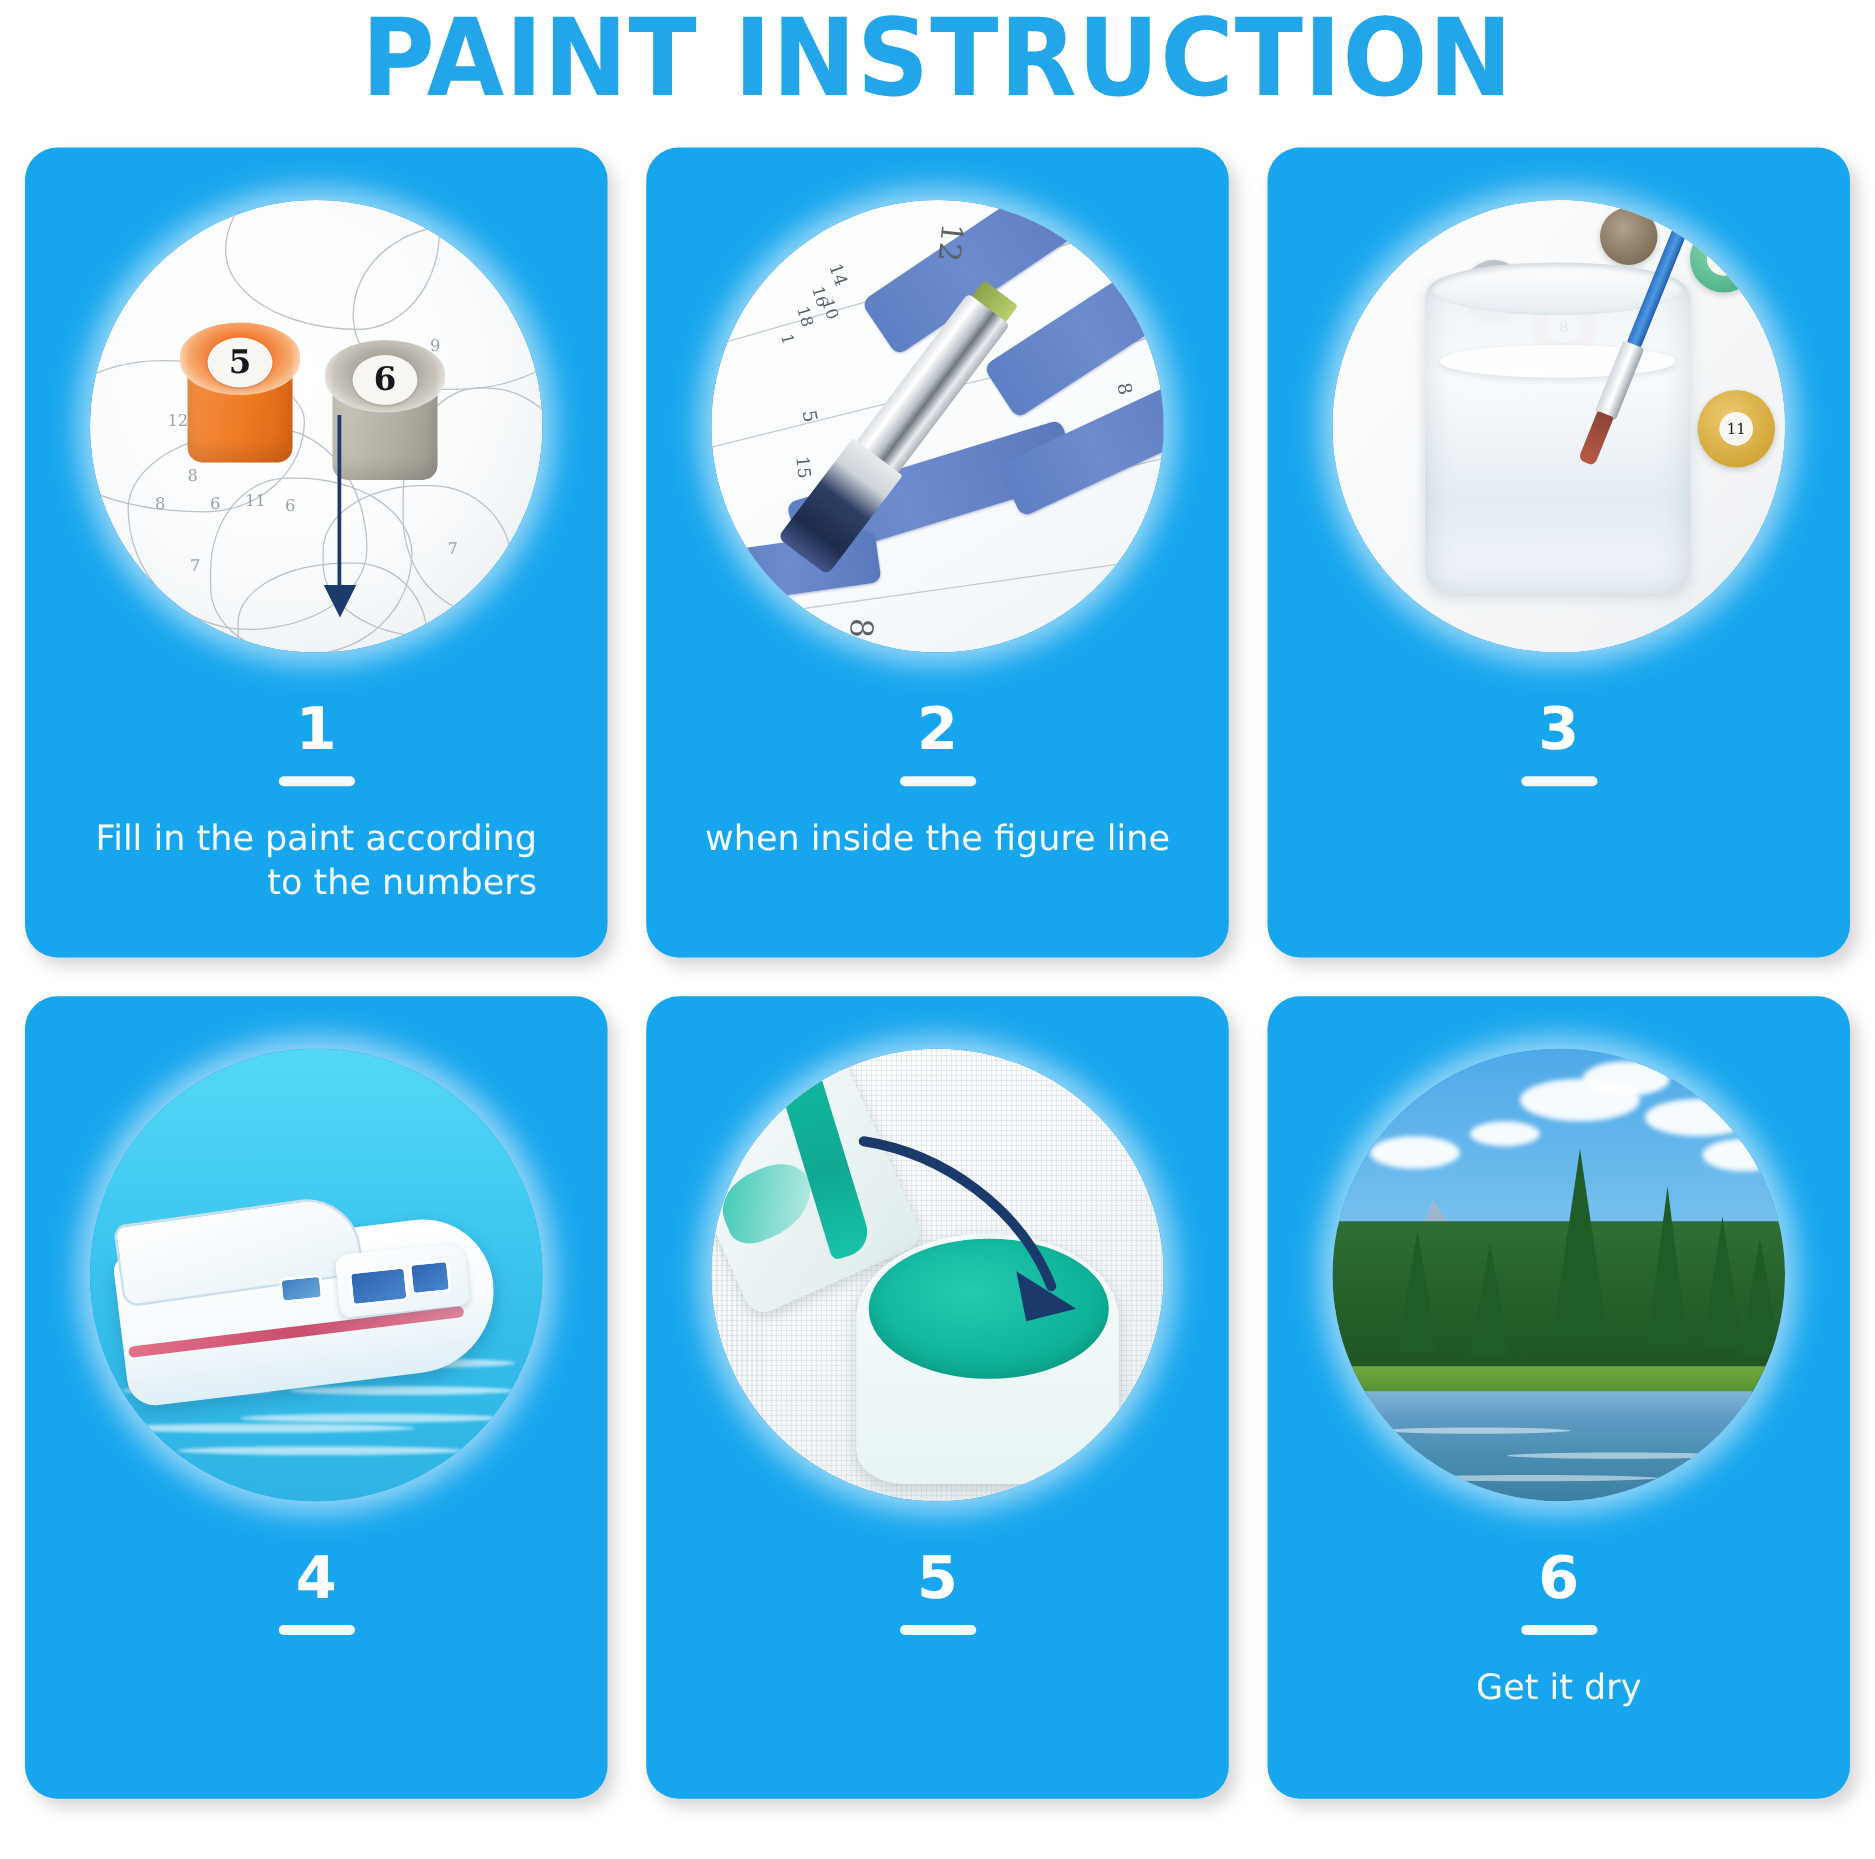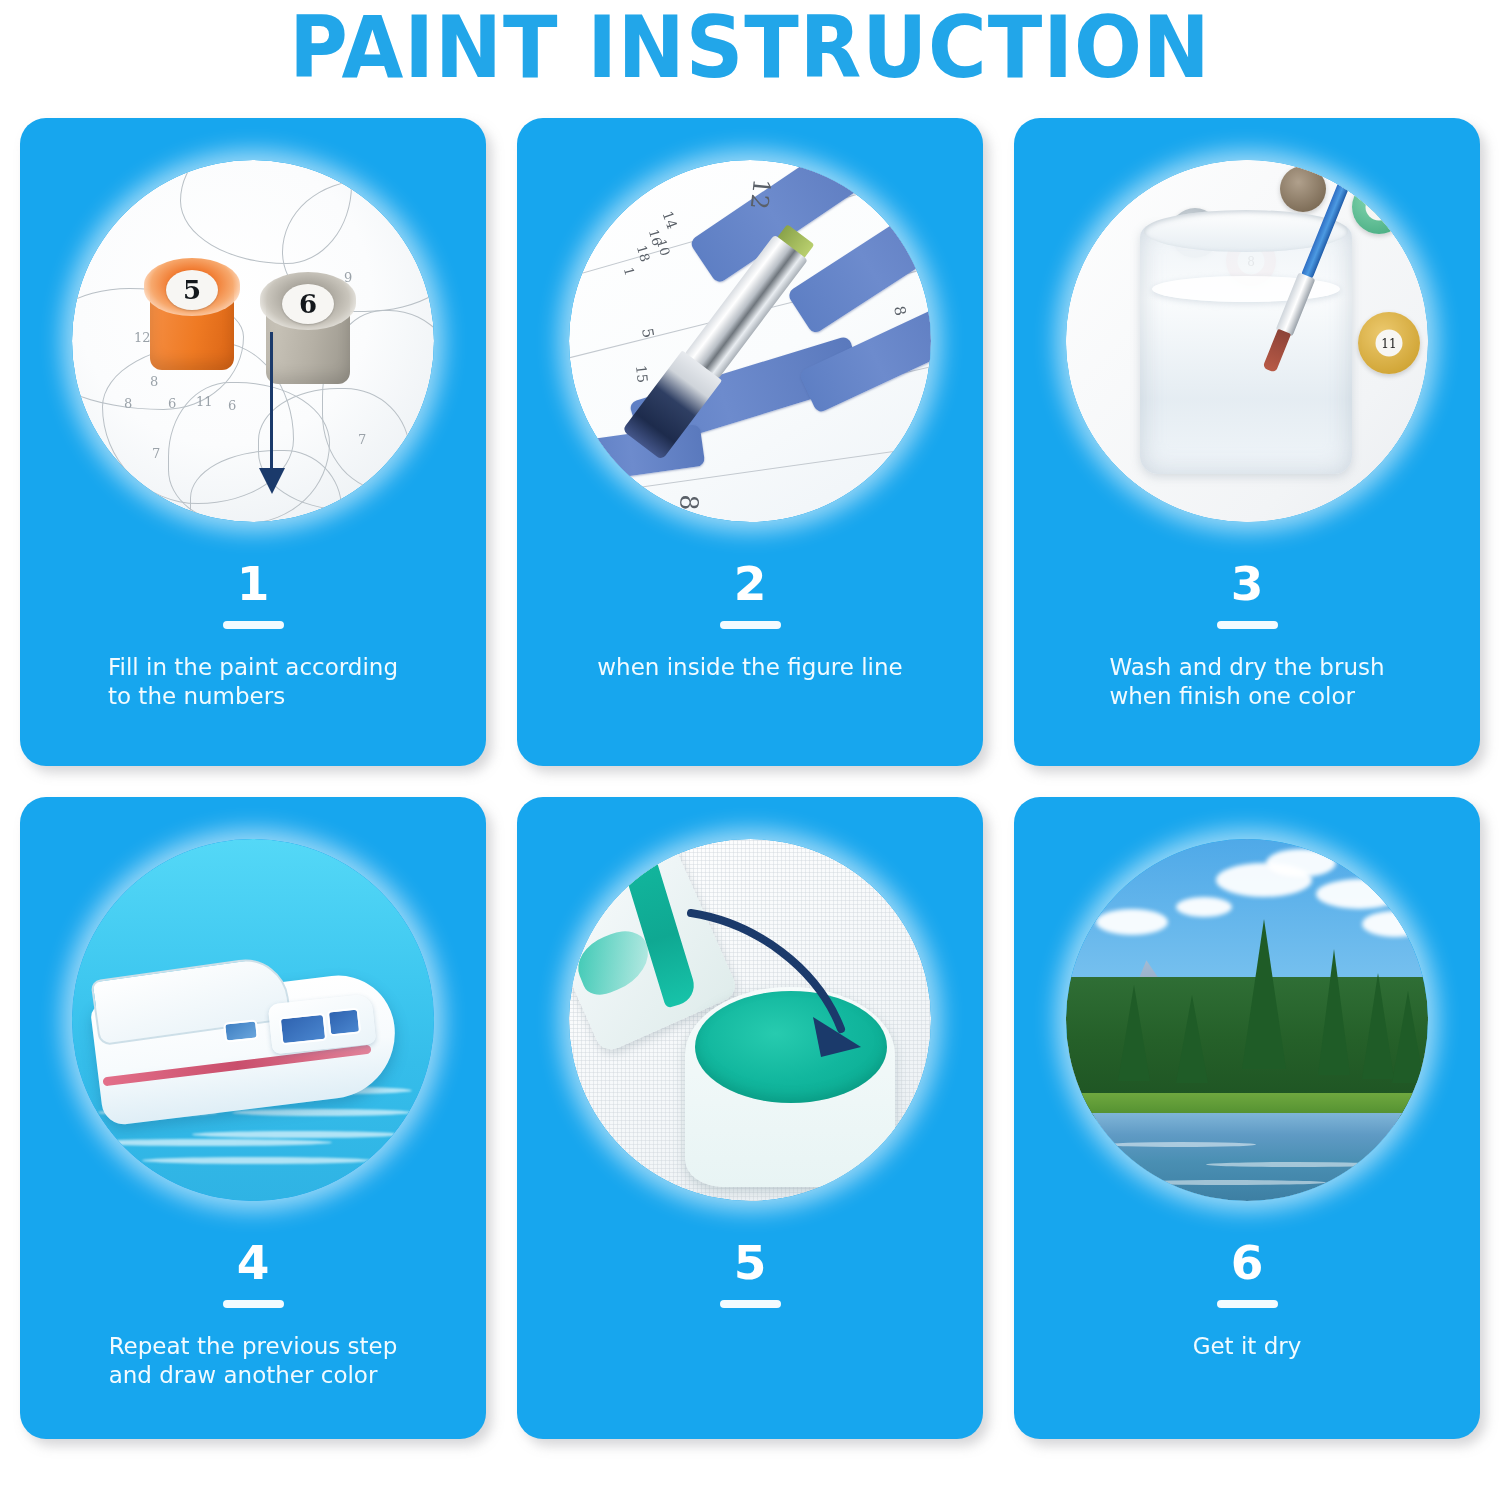--- a/index.html
+++ b/index.html
@@ -82,23 +82,23 @@
   .rule {
     width: 61px;
     height: 8px;
     background: #ffffff;
     border-radius: 5px;
     margin-top: 14px;
     opacity: 0.95;
   }
   .caption {
     color: #f2fbff;
-    font-size: 23px;
+    font-size: 28px;
     line-height: 1.26;
-    text-align: left;
+    text-align: right;
     margin-top: 24px;
     padding: 0 16px;
     max-width: 430px;
     font-family: "DejaVu Sans", "Liberation Sans", sans-serif;
     white-space: pre-line;
   }
 
   
   .p1-canvas {
     position: absolute;
@@ -571,22 +571,20 @@
         <div class="p3-glass"></div>
         <div class="p3-brush">
           <div class="handle"></div>
           <div class="ferrule"></div>
           <div class="tip"></div>
         </div>
       </div>
     </div>
     <div class="step-num">3</div>
     <div class="rule"></div>
-    <div class="caption">Wash and dry the brush
-when finish one color</div>
   </div>
 
   <div class="card">
     <div class="photo-wrap">
       <div class="photo">
         <div class="p4-bg"></div>
 
         <div class="p4-wave" style="left:10px;top:300px;width:250px;"></div>
         <div class="p4-wave" style="left:70px;top:318px;width:230px;"></div>
         <div class="p4-wave" style="left:120px;top:292px;width:210px;"></div>
@@ -598,22 +596,20 @@
         <div class="p4-stripe"></div>
         <div class="p4-deck"></div>
         <div class="p4-cabin"></div>
         <div class="p4-window" style="left:208px;top:176px;width:42px;height:24px;"></div>
         <div class="p4-window" style="left:256px;top:170px;width:28px;height:22px;"></div>
         <div class="p4-window" style="left:152px;top:182px;width:30px;height:16px;background:linear-gradient(150deg,#3f7fc2,#6aa6dd);"></div>
       </div>
     </div>
     <div class="step-num">4</div>
     <div class="rule"></div>
-    <div class="caption">Repeat the previous step
-and draw another color</div>
   </div>
 
   <div class="card">
     <div class="photo-wrap">
       <div class="photo">
         <div class="p5-bg"></div>
         <div class="p5-lid"></div>
         <div class="p5-lid-smear"></div>
         <div class="p5-lid-paint"></div>
         <div class="p5-jar"></div>

